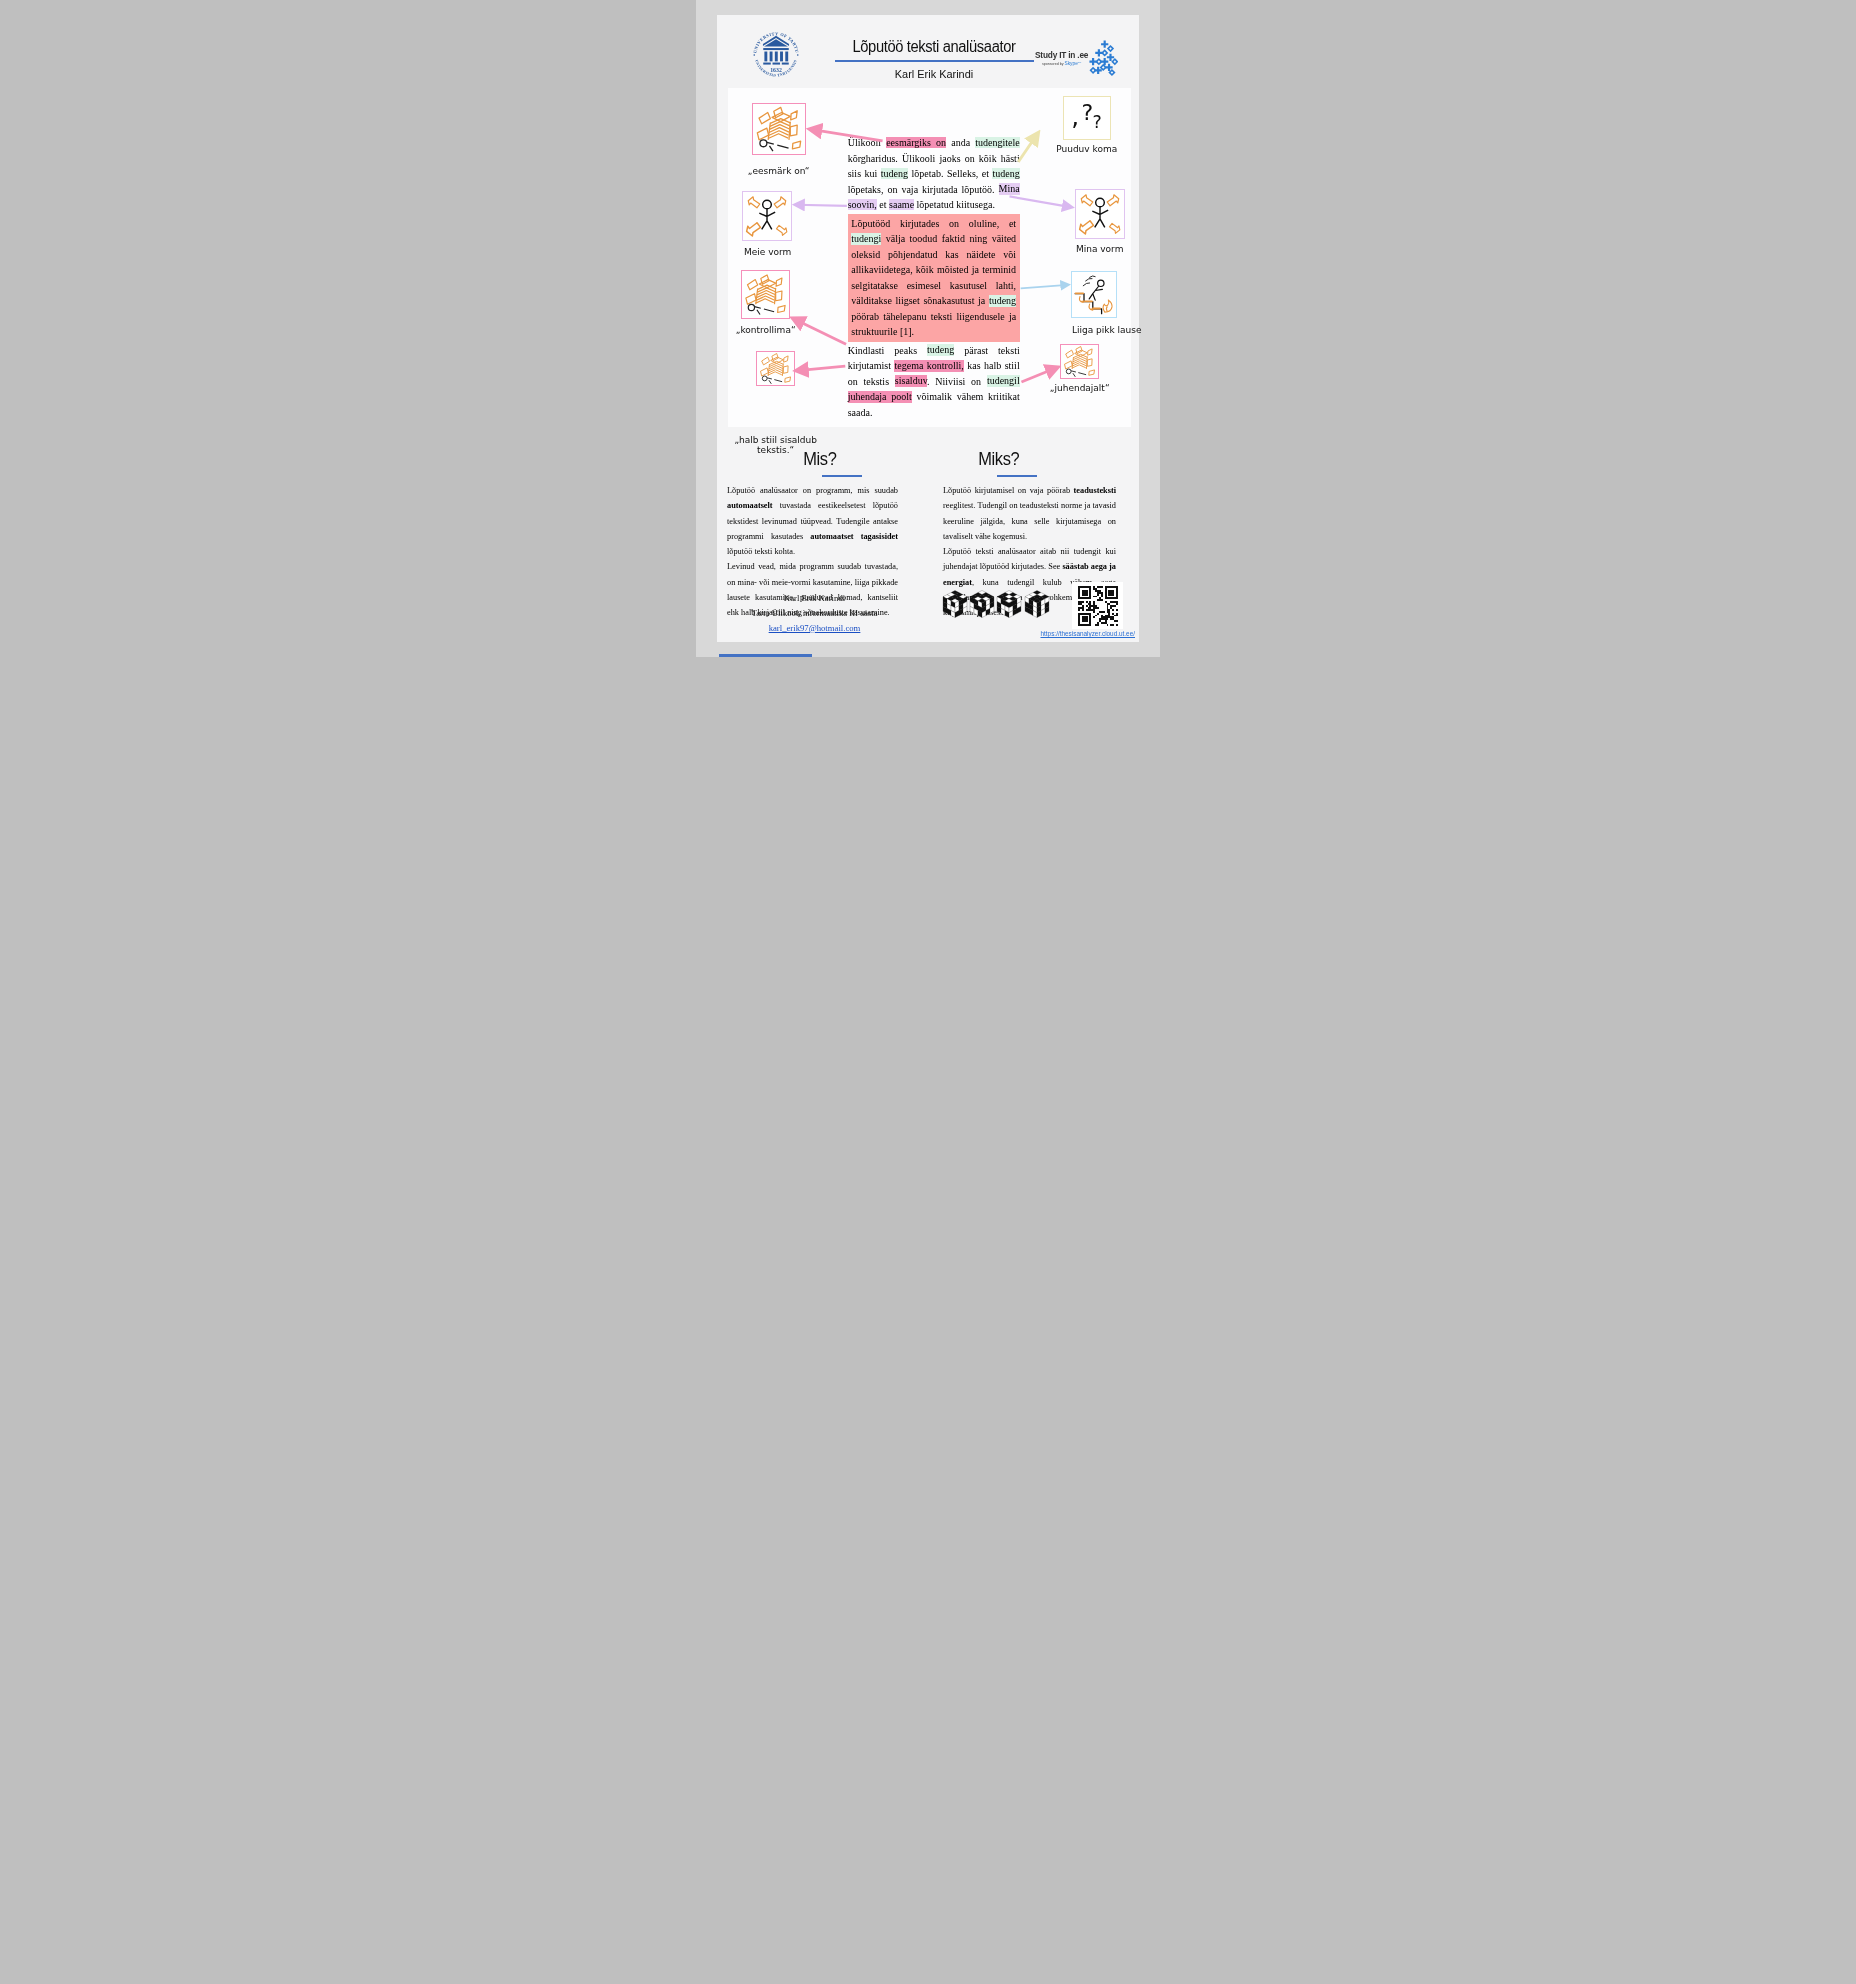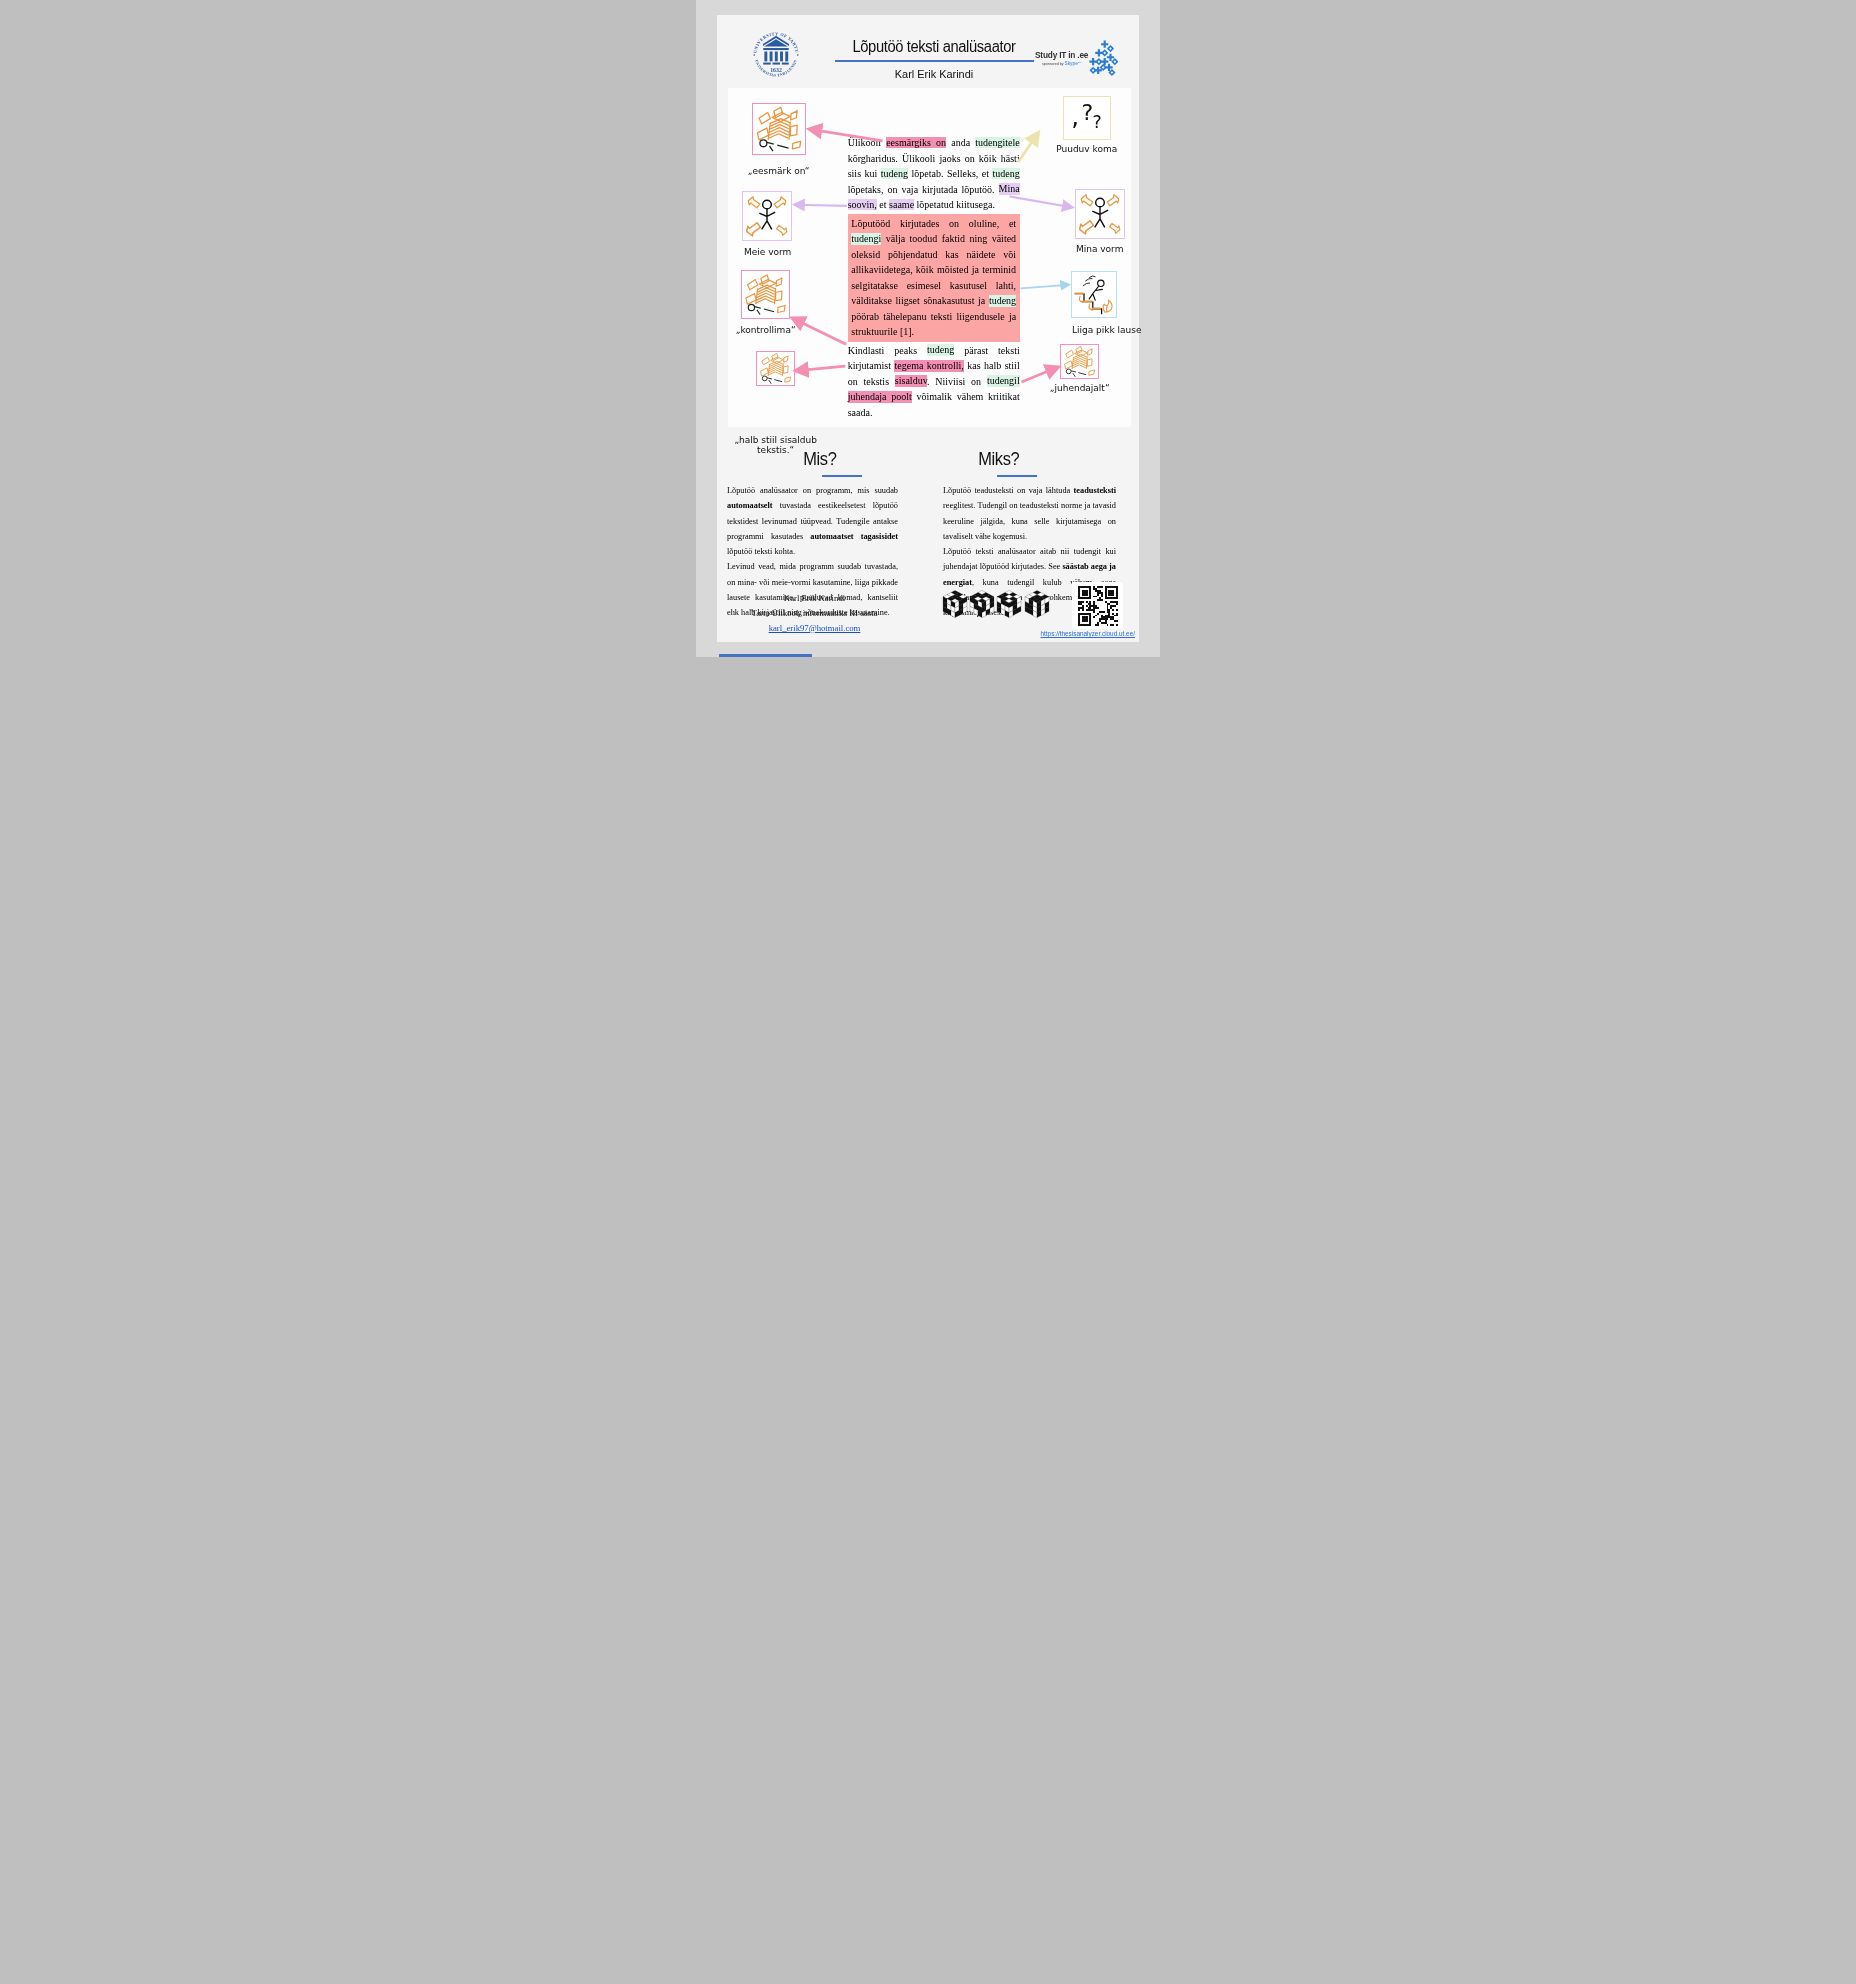--- a/index.html
+++ b/index.html
@@ -318,21 +318,21 @@
     <div class="abs section-text" style="left:10px;top:468px;width:171px;">
       <p><span>Lõputöö analüsaator on programm, mis suudab </span><span class="b">automaatselt</span><span> tuvastada eestikeelsetest lõputöö tekstidest levinumad tüüpvead. Tudengile antakse programmi kasutades </span><span class="b">automaatset tagasisidet</span><span> lõputöö teksti kohta.</span></p>
       <p><span>Levinud vead, mida programm suudab tuvastada, on mina- või meie-vormi kasutamine, liiga pikkade lausete kasutamine, puuduvad komad, kantseliit ehk halb kirjastiil ning sõnakorduste kasutamine.</span></p>
     </div>
 
     <div class="abs section-head" style="left:256px;top:433px;">
       <div class="h">Miks?</div>
       <div class="section-rule"></div>
     </div>
     <div class="abs section-text" style="left:226px;top:468px;width:173px;">
-      <p><span>Lõputöö teadusteksti on vaja lähtuda </span><span class="b">teadusteksti</span><span> reeglitest. Tudengil on teadusteksti norme ja tavasid keeruline jälgida, kuna selle kirjutamisega on tavaliselt vähe kogemusi.</span></p>
+      <p><span>Lõputöö kirjutamisel on vaja pöörab </span><span class="b">teadusteksti</span><span> reeglitest. Tudengil on teadusteksti norme ja tavasid keeruline jälgida, kuna selle kirjutamisega on tavaliselt vähe kogemusi.</span></p>
       <p><span>Lõputöö teksti analüsaator aitab nii tudengit kui juhendajat lõputööd kirjutades. See </span><span class="b">säästab aega ja energiat</span><span>, kuna tudengil kulub vähem aega parandamiseks ning ta saab rohkem keskenduda kirjutamisprotsessile.</span></p>
     </div>
 
     <div class="abs contact">
       <div>Karl Erik Karindi</div>
       <div>Tartu Ülikool, informaatika III aasta</div>
       <div><a href="#">karl_erik97@hotmail.com</a></div>
     </div>
 
     <div class="abs cubes">

